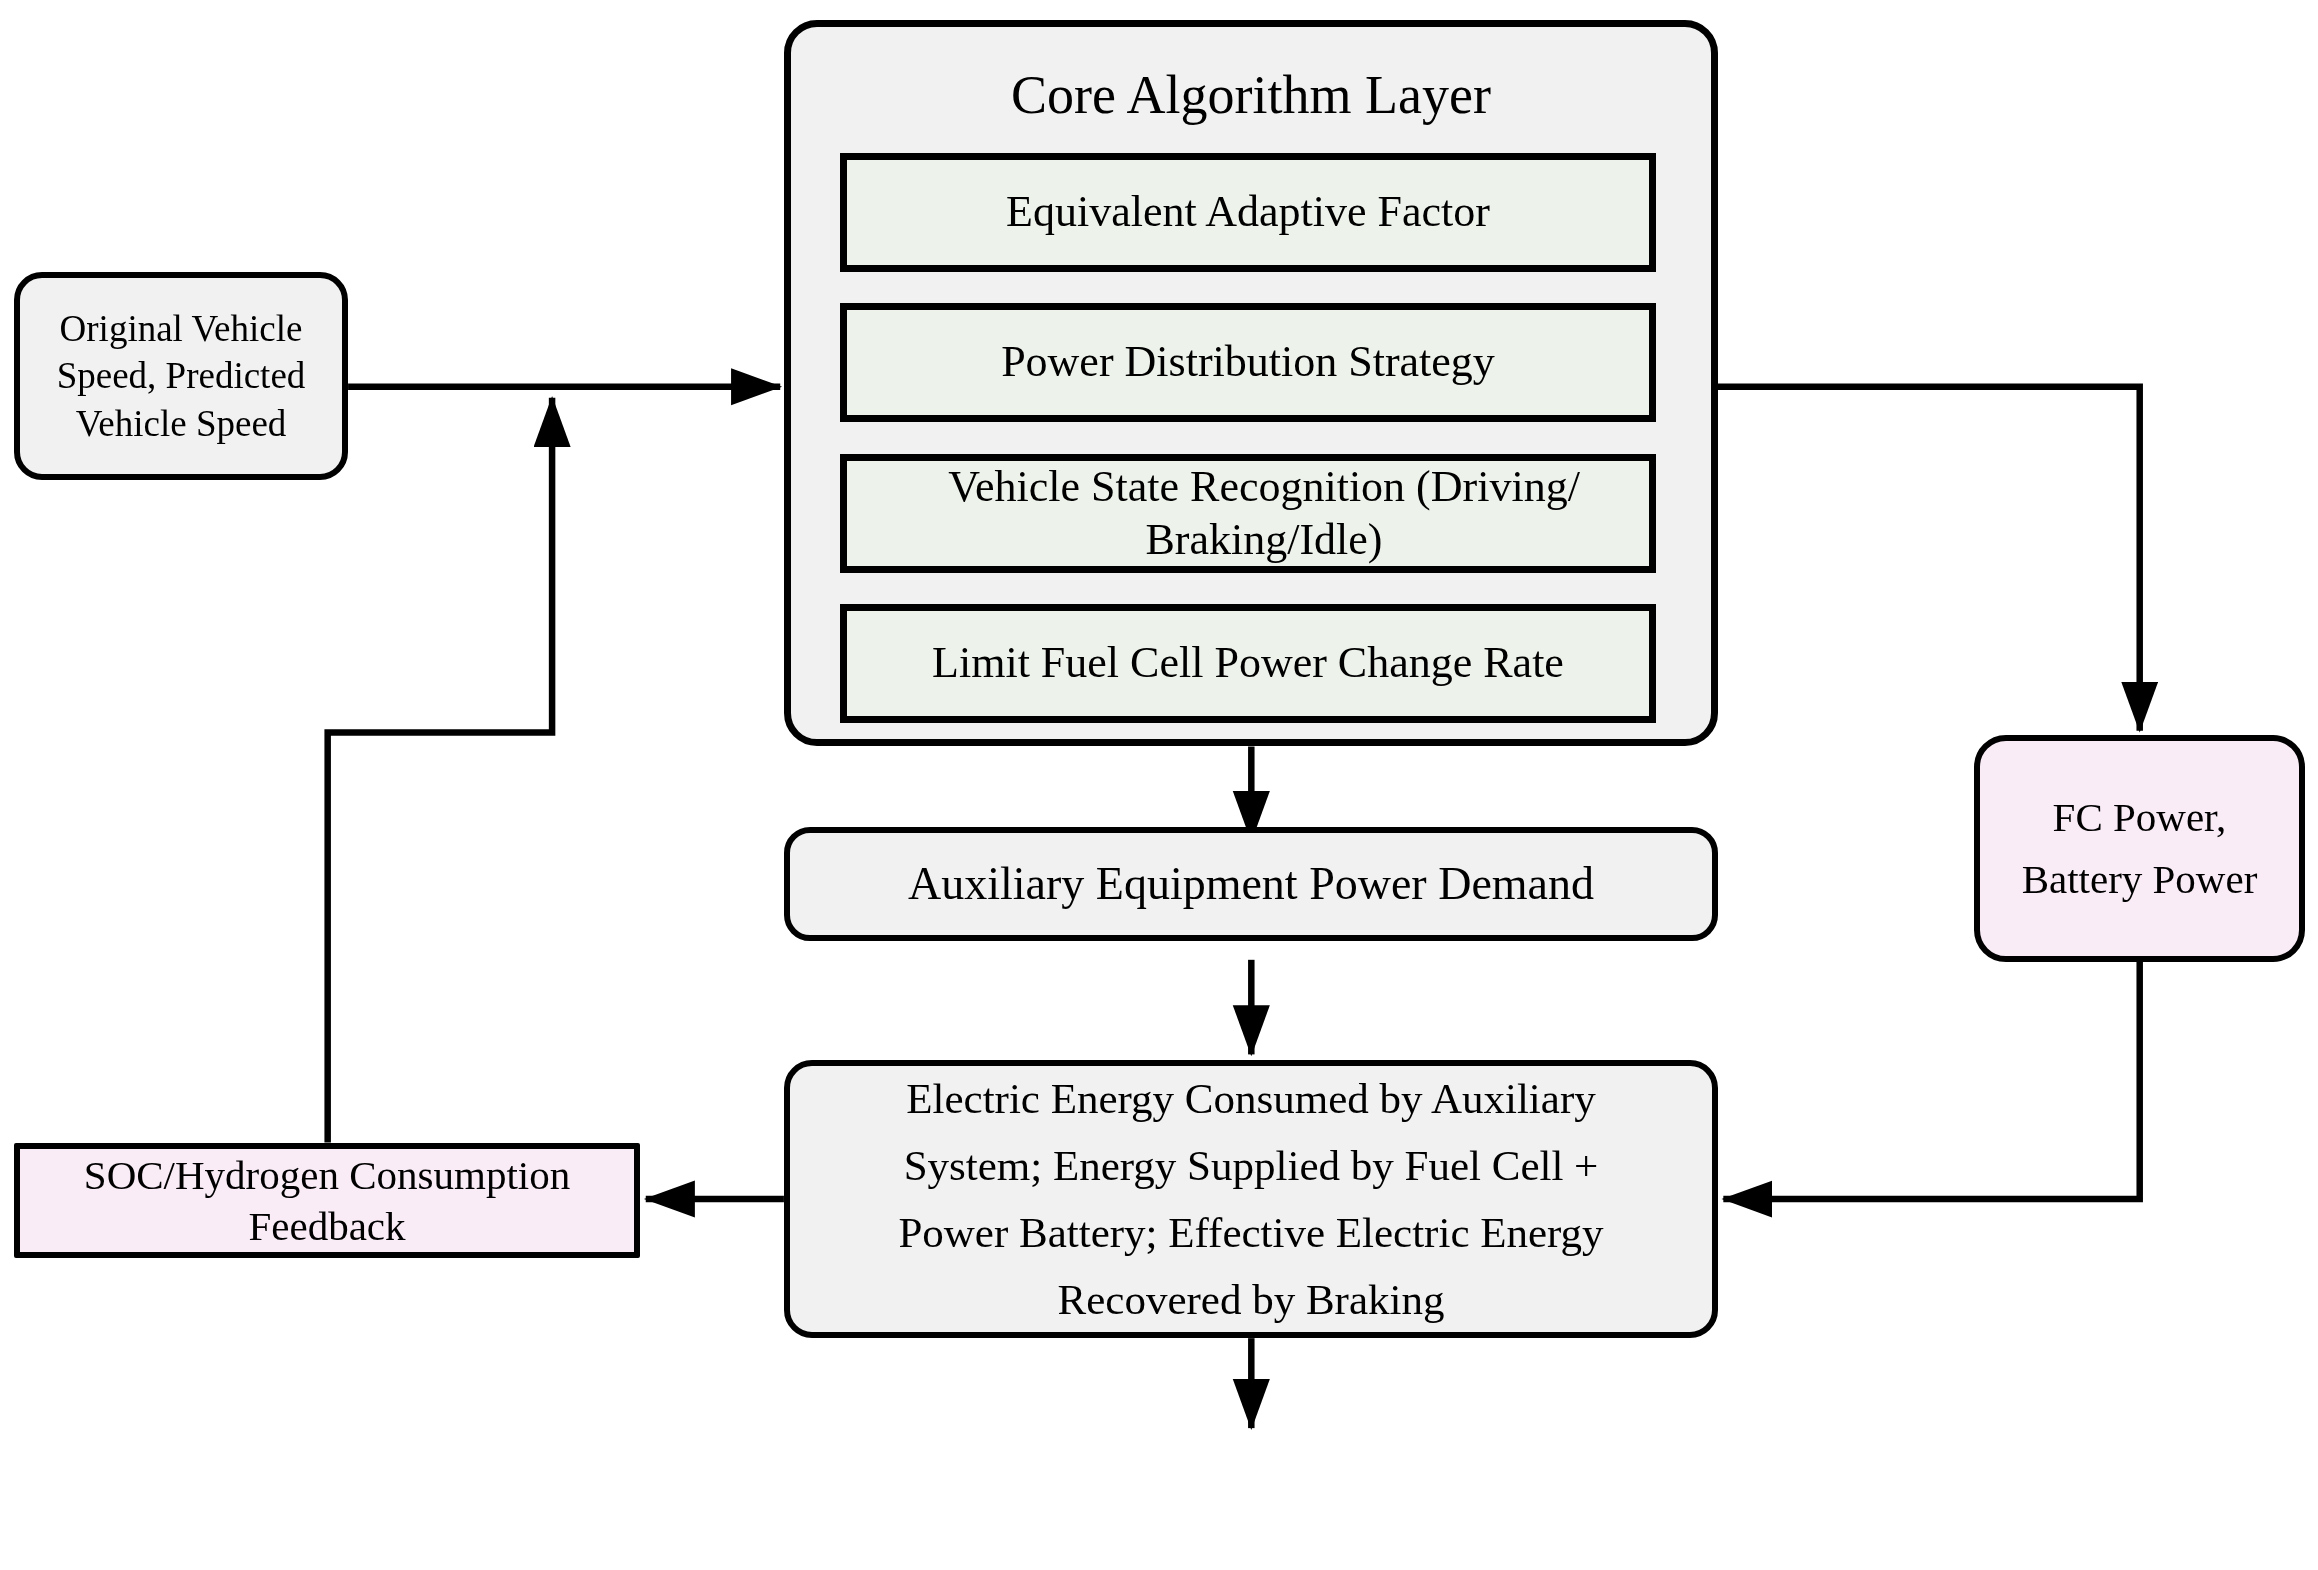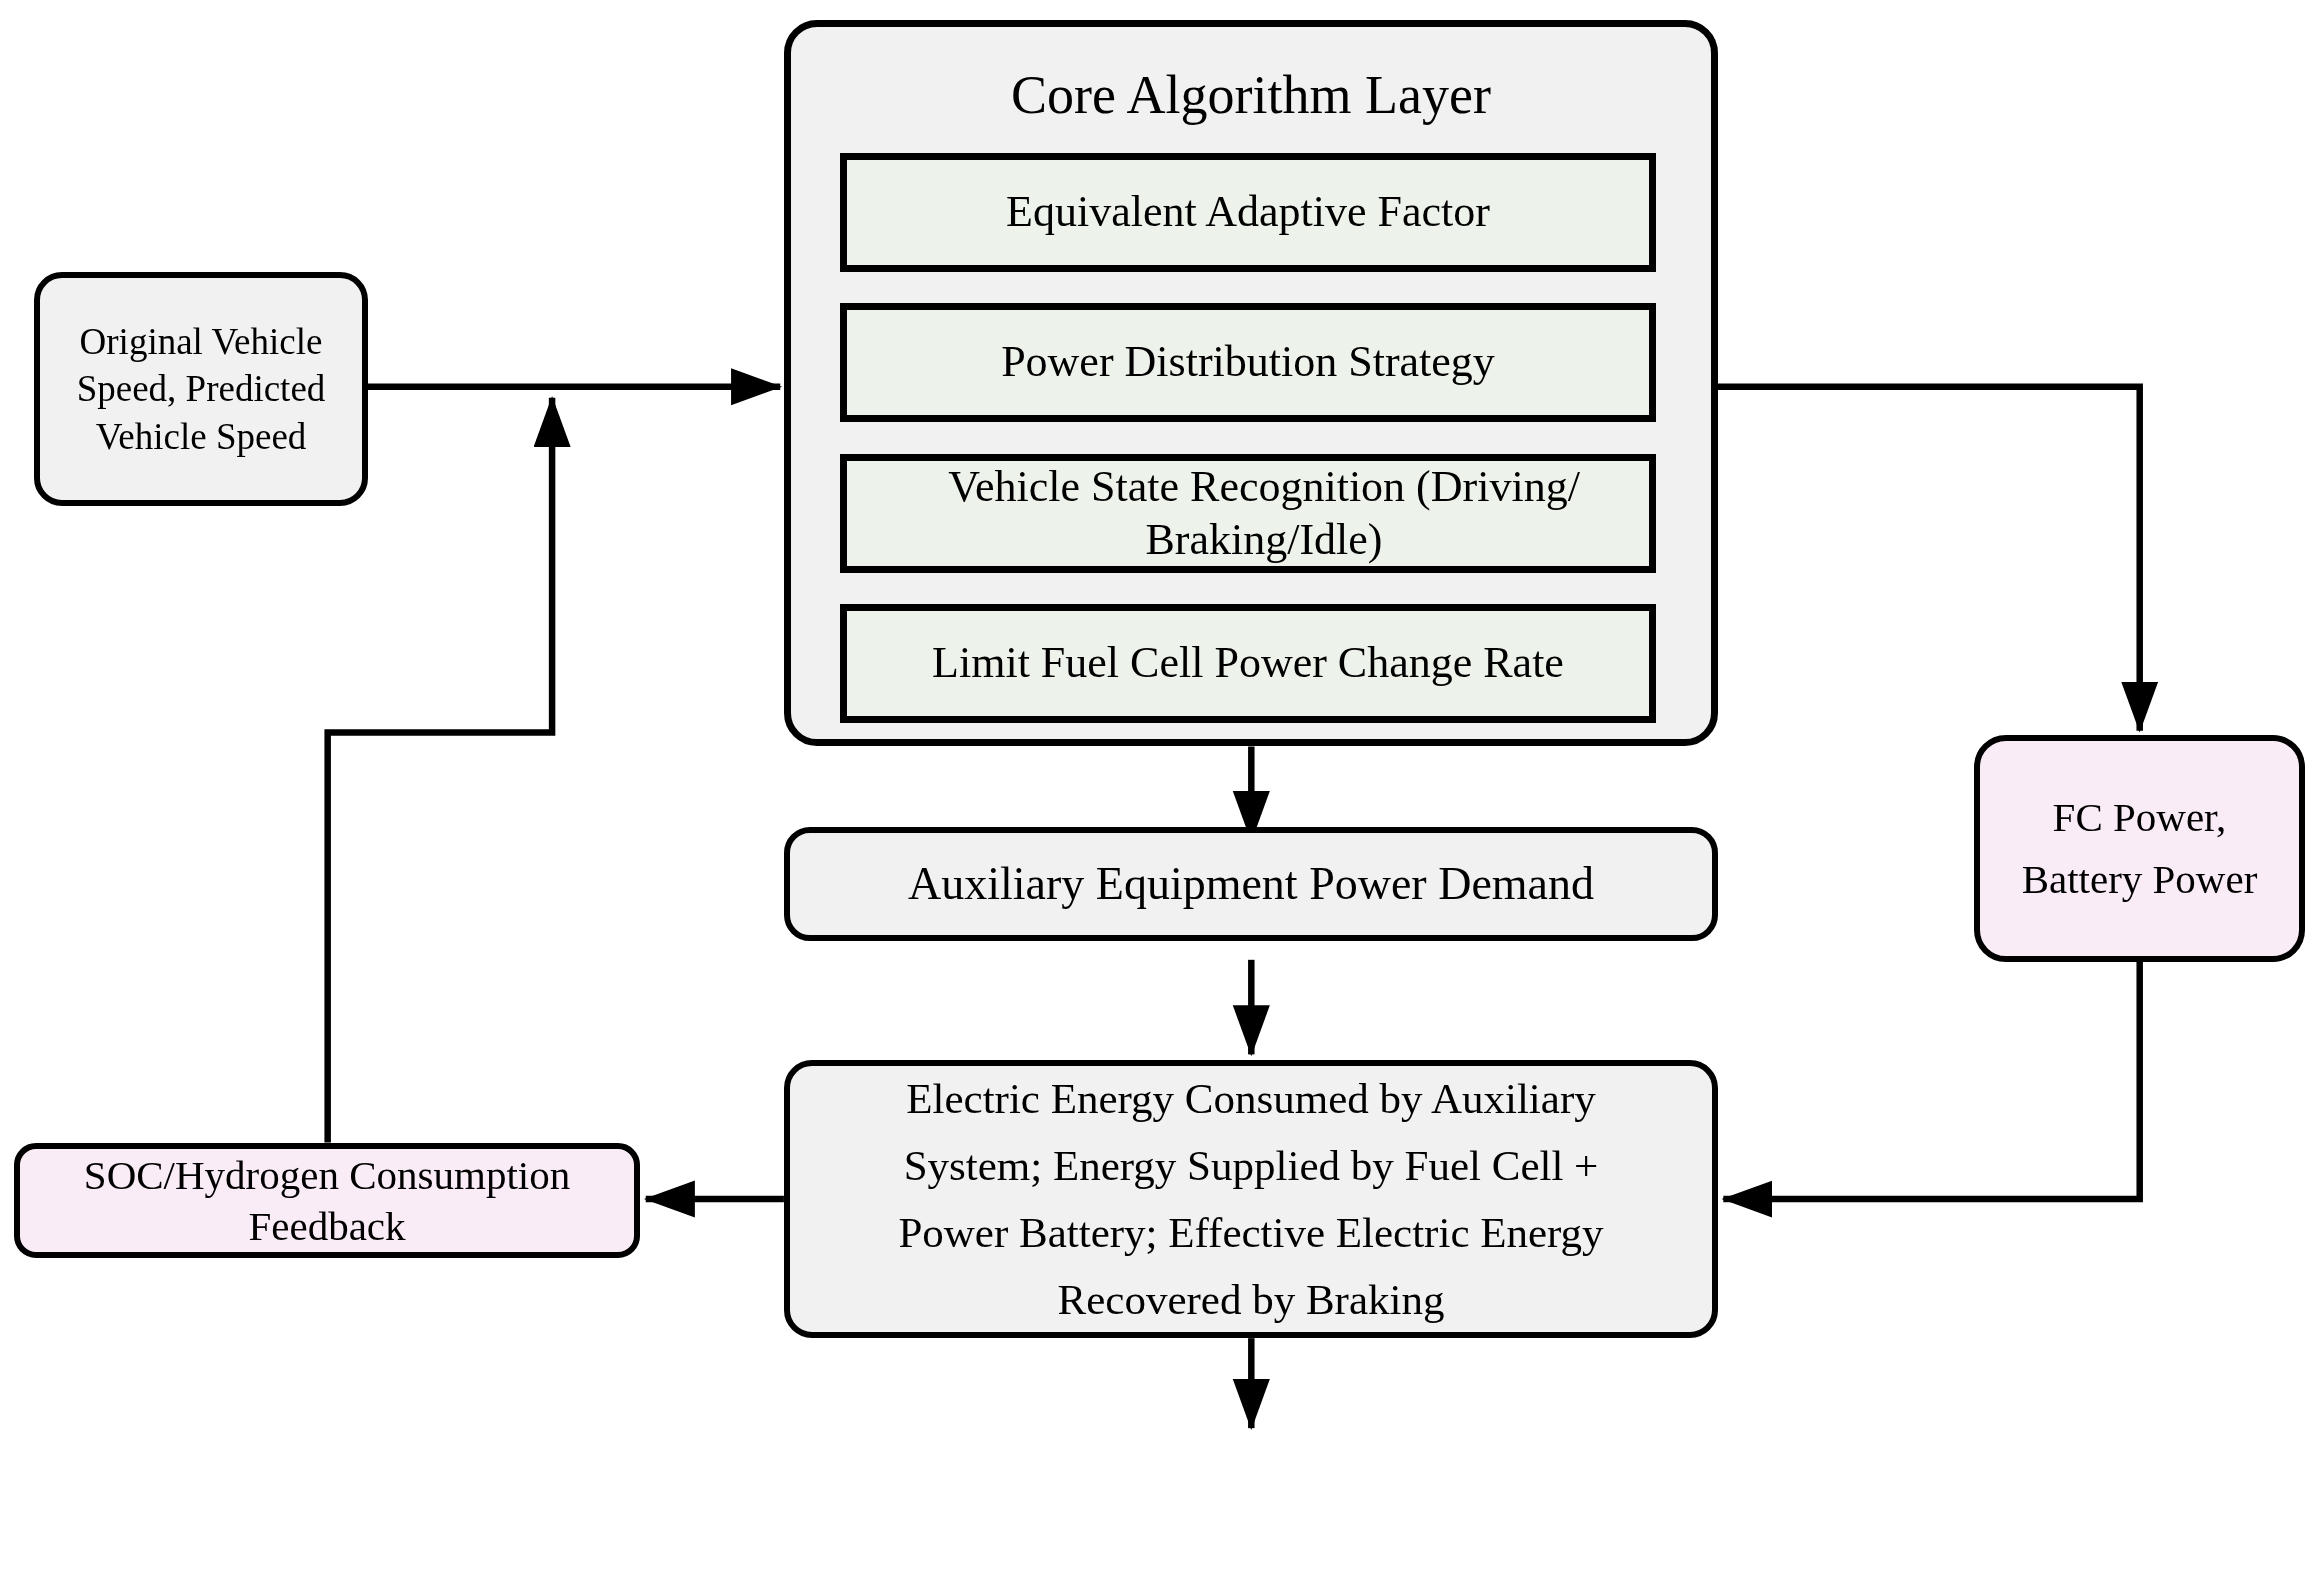--- a/index.html
+++ b/index.html
@@ -32,22 +32,22 @@
     justify-content: center;
     text-align: center;
     white-space: pre-line;
     line-height: 1.28;
   }
   .fill-gray  { background: #f1f1f1; }
   .fill-pink  { background: #f9ecf6; }
   .fill-blue  { background: #d7e7f7; }
 
   .node-ovs {
-    left: 14px; top: 272px; width: 334px; height: 234px;
-    border-radius: 28px; font-size: 37px; margin-left: 20px;
+    left: 14px; top: 272px; width: 334px; height: 208px;
+    border-radius: 28px; font-size: 37px;
   }
   .node-core {
     left: 784px; top: 20.4px; width: 934px; height: 726px;
     border-radius: 33px; border-width: 7.4px;
     display: block;
   }
   .core-title {
     position: absolute; left: 0; top: 39px; width: 100%;
     text-align: center; font-weight: normal; font-size: 54px;
     line-height: 1.1;
@@ -74,21 +74,21 @@
   .node-energy {
     left: 784px; top: 1060px; width: 934px; height: 278px;
     border-radius: 28px; font-size: 43px; line-height: 1.56;
   }
   .node-fc {
     left: 1974px; top: 735px; width: 331px; height: 227px;
     border-radius: 32px; font-size: 41px; line-height: 1.5;
   }
   .node-soc {
     left: 14px; top: 1143px; width: 626px; height: 115px;
-    border-radius: 22px; font-size: 41px; line-height: 1.22;
+    border-radius: 2px; font-size: 41px; line-height: 1.22;
   }
   .node-h2 {
     left: 784px; top: 1434px; width: 934px; height: 117px;
     border-radius: 28px; font-size: 44px; font-weight: bold;
     line-height: 1.25;
   }
 </style>
 </head>
 <body>
 

